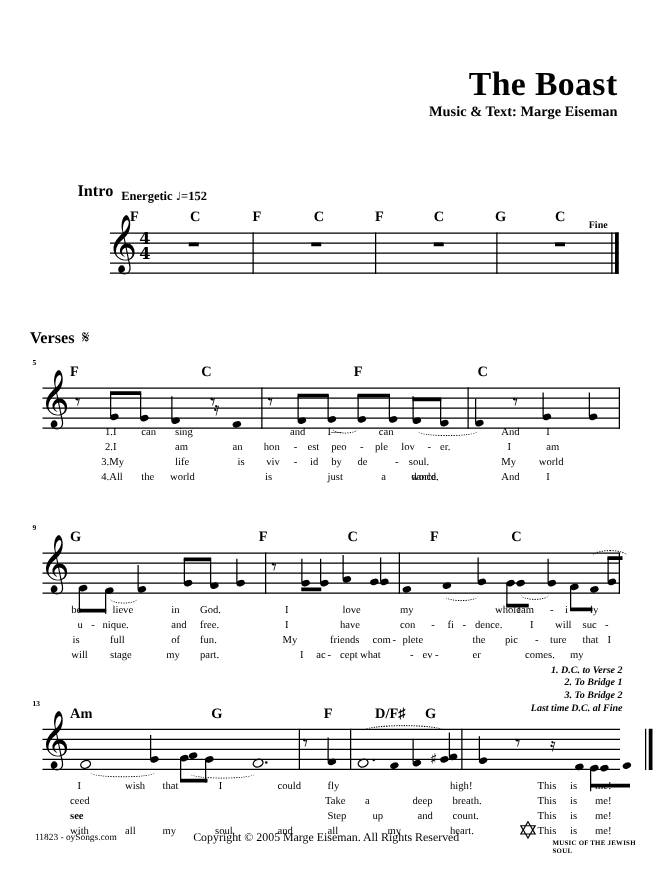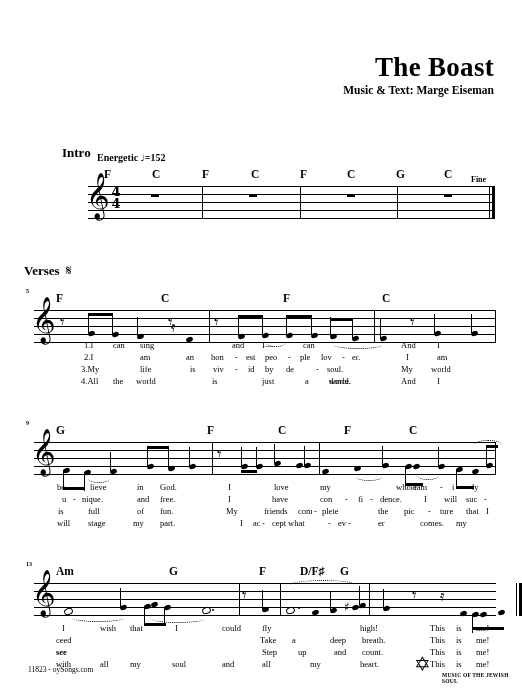--- a/index.html
+++ b/index.html
@@ -524,20 +524,26 @@
       <span class="ly" style="left:288px;">what</span>
       <span class="ly" style="left:328px;">-</span>
       <span class="ly" style="left:338px;">ev</span>
       <span class="ly" style="left:348px;">-</span>
       <span class="ly" style="left:378px;">er</span>
       <span class="ly" style="left:420px;">comes.</span>
       <span class="ly" style="left:456px;">my</span>
     </div>
   </div>
 
+  <div class="nav" style="right:24px;top:531px;">
+    <div>1. D.C. to Verse 2</div>
+    <div>2. To Bridge 1</div>
+    <div>3. To Bridge 2</div>
+    <div style="margin-top:1px;">Last time D.C. al Fine</div>
+  </div>
 
   <div class="measno" style="left:26px;top:561px;">13</div>
   <div class="chord" style="left:56px;top:565px;">Am</div>
   <div class="chord" style="left:169px;top:565px;">G</div>
   <div class="chord" style="left:259px;top:565px;">F</div>
   <div class="chord" style="left:300px;top:565px;">D/F♯</div>
   <div class="chord" style="left:340px;top:565px;">G</div>
 
   <div class="system" style="left:34px;top:583px;width:462px;height:40px;">
     <div class="staff">
@@ -650,19 +656,20 @@
       <span class="ly" style="left:262px;">all</span>
       <span class="ly" style="left:310px;">my</span>
       <span class="ly" style="left:360px;">heart.</span>
       <span class="ly" style="left:430px;">This</span>
       <span class="ly" style="left:456px;">is</span>
       <span class="ly" style="left:476px;">me!</span>
     </div>
   </div>
 
   <div class="footer-left">11823 - oySongs.com</div>
+  <div class="footer-center">Copyright © 2005 Marge Eiseman.  All Rights Reserved</div>
 
   <div class="logo">
     <div class="star">✡</div>
     <div class="logo-sub">MUSIC OF THE JEWISH SOUL</div>
   </div>
 
 </div>
 
 </body></html>

